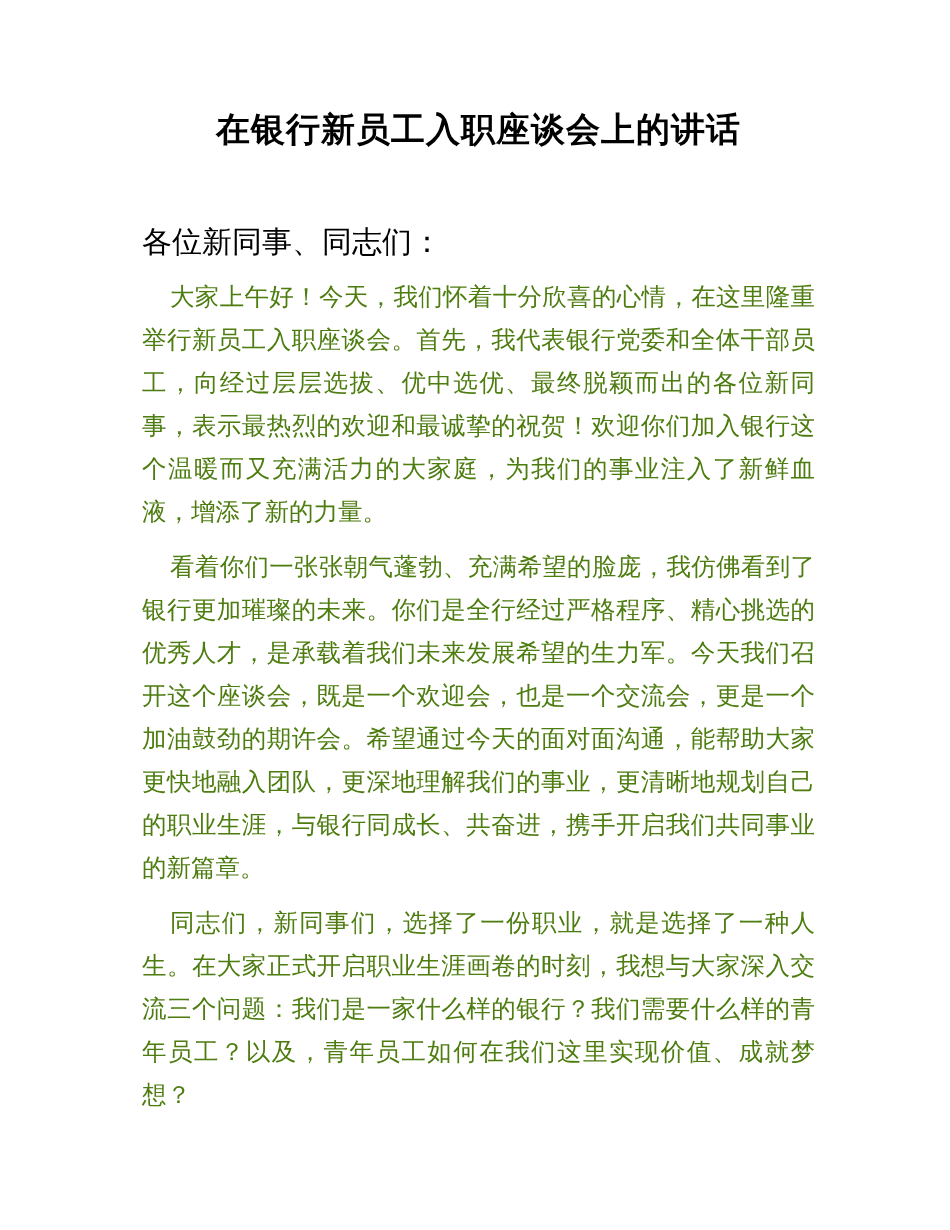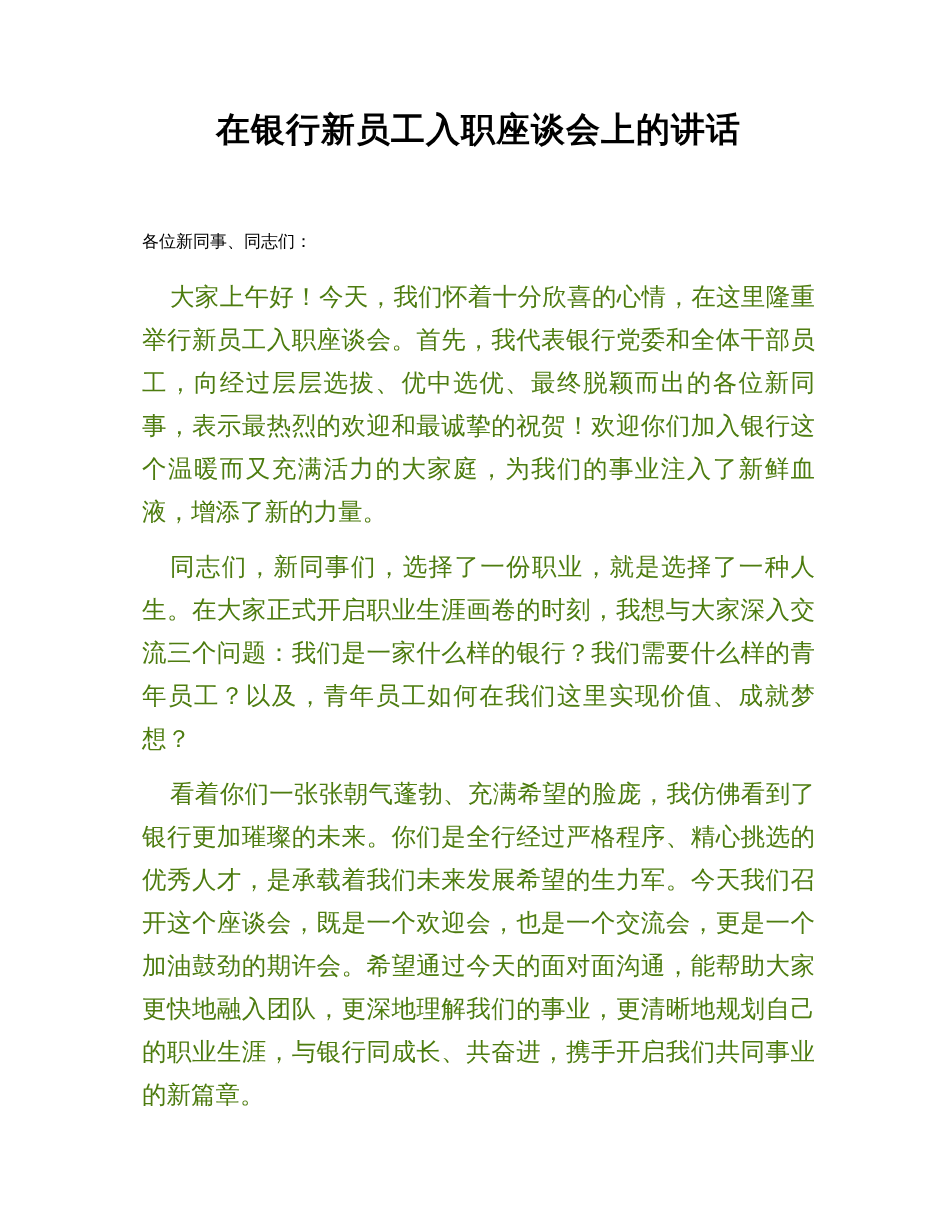--- a/index.html
+++ b/index.html
@@ -32,21 +32,21 @@
     font-size: 34px;
     line-height: 48px;
     font-weight: 700;
     text-align: center;
     letter-spacing: 1px;
     color: #000000;
   }
 
   .doc-salutation {
     margin-top: 66px;
-    font-size: 17px;
+    font-size: 30px;
     line-height: 43px;
     text-align: left;
     color: #000000;
   }
 
   .doc-paragraph {
     margin-top: 12px;
     font-size: 24.5px;
     line-height: 43px;
     text-align: justify;
@@ -61,18 +61,18 @@
 
 <div class="doc-page">
   <div class="doc-content">
 
     <h1 class="doc-title">在银行新员工入职座谈会上的讲话</h1>
 
     <p class="doc-salutation">各位新同事、同志们：</p>
 
     <p class="doc-paragraph">大家上午好！今天，我们怀着十分欣喜的心情，在这里隆重举行新员工入职座谈会。首先，我代表银行党委和全体干部员工，向经过层层选拔、优中选优、最终脱颖而出的各位新同事，表示最热烈的欢迎和最诚挚的祝贺！欢迎你们加入银行这个温暖而又充满活力的大家庭，为我们的事业注入了新鲜血液，增添了新的力量。</p>
 
+    <p class="doc-paragraph">看着你们一张张朝气蓬勃、充满希望的脸庞，我仿佛看到了银行更加璀璨的未来。你们是全行经过严格程序、精心挑选的优秀人才，是承载着我们未来发展希望的生力军。今天我们召开这个座谈会，既是一个欢迎会，也是一个交流会，更是一个加油鼓劲的期许会。希望通过今天的面对面沟通，能帮助大家更快地融入团队，更深地理解我们的事业，更清晰地规划自己的职业生涯，与银行同成长、共奋进，携手开启我们共同事业的新篇章。</p>
+
     <p class="doc-paragraph">同志们，新同事们，选择了一份职业，就是选择了一种人生。在大家正式开启职业生涯画卷的时刻，我想与大家深入交流三个问题：我们是一家什么样的银行？我们需要什么样的青年员工？以及，青年员工如何在我们这里实现价值、成就梦想？</p>
-
-    <p class="doc-paragraph">看着你们一张张朝气蓬勃、充满希望的脸庞，我仿佛看到了银行更加璀璨的未来。你们是全行经过严格程序、精心挑选的优秀人才，是承载着我们未来发展希望的生力军。今天我们召开这个座谈会，既是一个欢迎会，也是一个交流会，更是一个加油鼓劲的期许会。希望通过今天的面对面沟通，能帮助大家更快地融入团队，更深地理解我们的事业，更清晰地规划自己的职业生涯，与银行同成长、共奋进，携手开启我们共同事业的新篇章。</p>
 
   </div>
 </div>
 
 </body></html>

